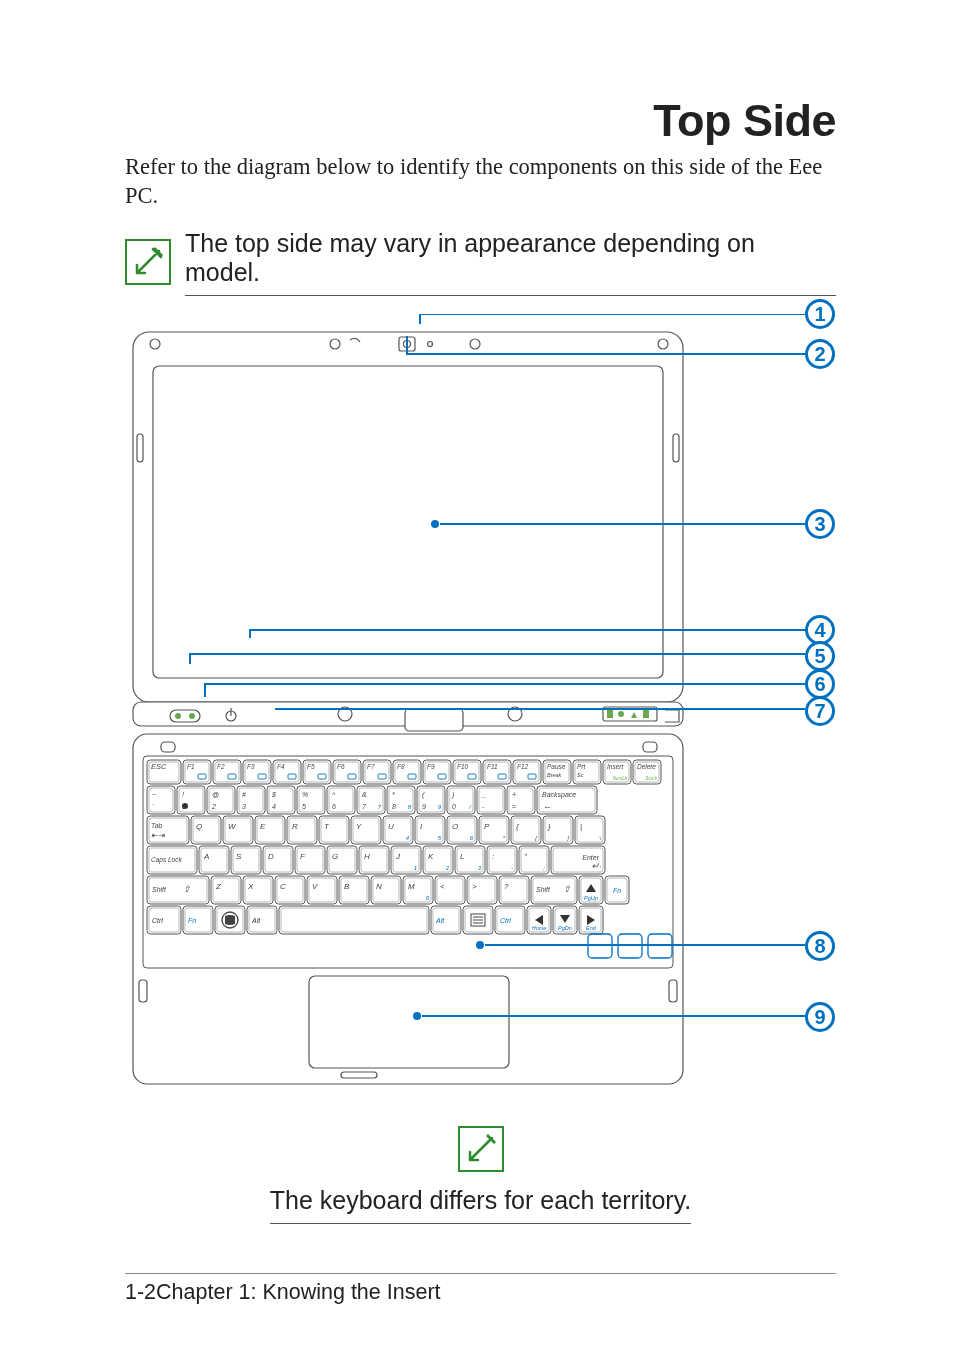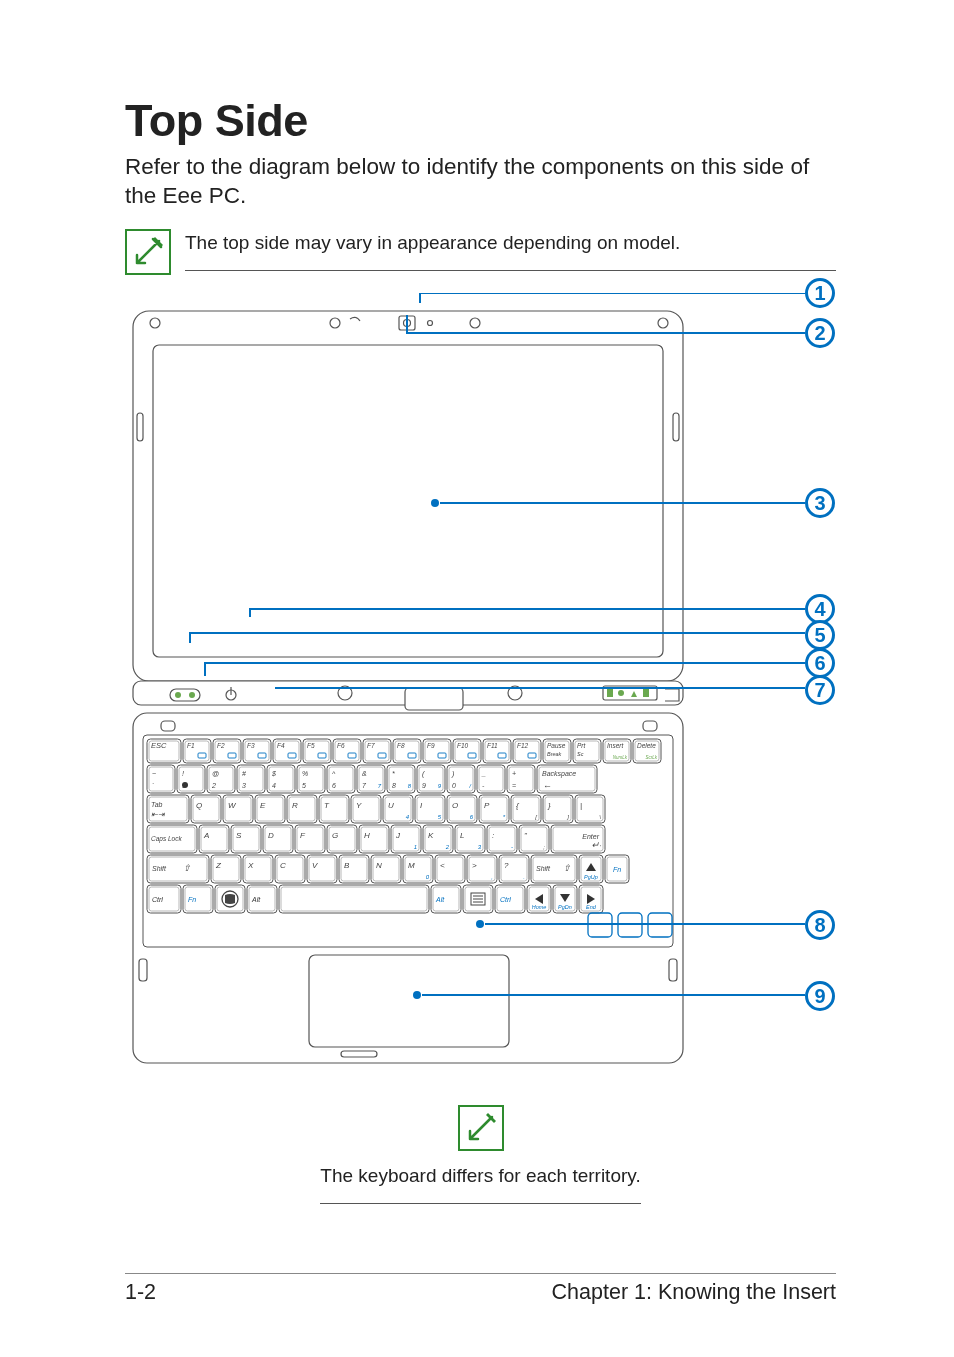--- a/index.html
+++ b/index.html
@@ -14,43 +14,45 @@
   .page {
     padding: 95px 118px 0 125px;
     position: relative;
     height: 100%;
   }
   h1.title {
     font-size: 45px;
     font-weight: 700;
     margin-bottom: 6px;
     letter-spacing: -0.5px;
+    text-align: right;
   }
   p.intro {
     font-size: 22.5px;
     line-height: 1.28;
     margin-bottom: 18px;
+    font-family: Liberation Serif, serif;
   }
   
   .note {
     display: flex;
     align-items: center;
     gap: 14px;
     margin-bottom: 18px;
   }
   .note .icon-box {
     width: 46px; height: 46px;
     border: 2px solid #2e8b2e;
     display: flex; align-items: center; justify-content: center;
     flex: 0 0 46px;
   }
   .note .text {
-    font-size: 19px;
+    font-size: 25px;
     border-bottom: 1.5px solid #555;
-    padding-bottom: 16px;
+    padding-bottom: 8px;
     flex: 1;
   }
   
   .diagram-wrap {
     position: relative;
     height: 790px;
     margin-top: 10px;
   }
   .laptop-svg { position: absolute; left: 0; top: 0; }
   .callout {
@@ -67,21 +69,20 @@
   }
   
   .footer {
     position: absolute;
     bottom: 52px;
     left: 125px; right: 118px;
     border-top: 1px solid #888;
     padding-top: 6px;
     font-size: 21.5px;
     display: flex;
-    justify-content: space-between;
   }
   .note2 { margin-top: 22px; flex-direction: column; }
 </style>
 </head>
 <body>
 
 <div class="page">
   <h1 class="title">Top Side</h1>
   <p class="intro">Refer to the diagram below to identify the components on this side of the Eee PC.</p>
 

